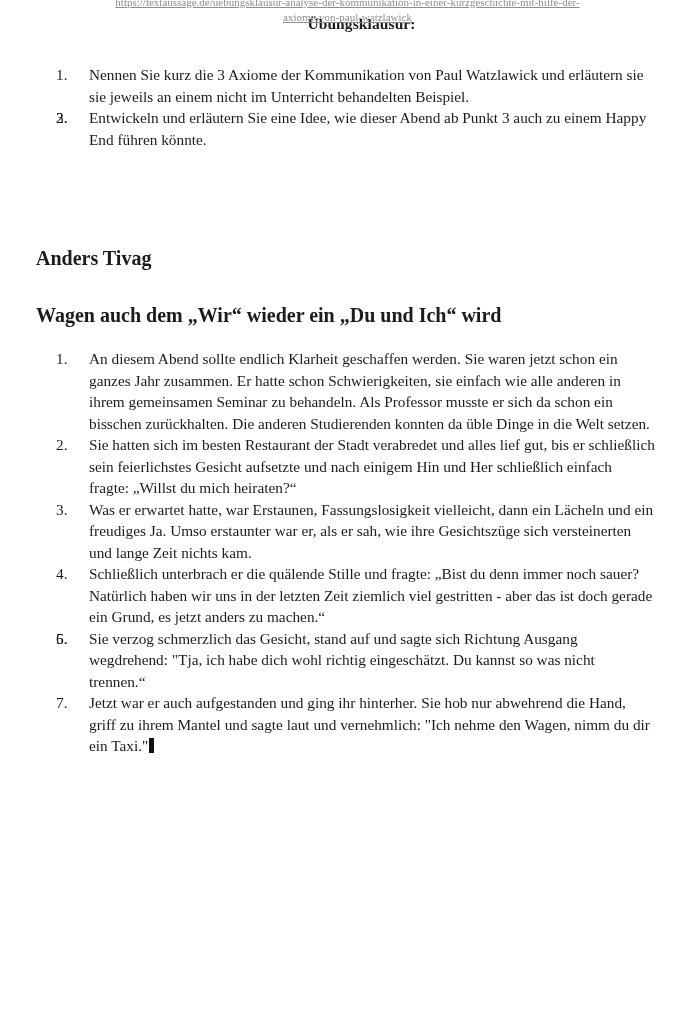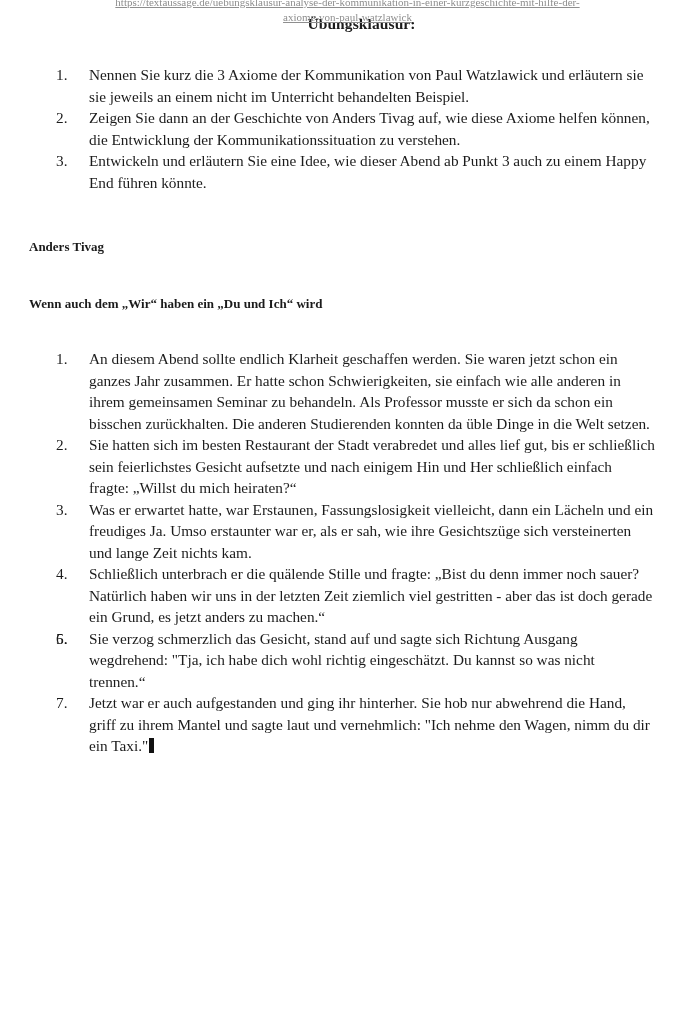--- a/index.html
+++ b/index.html
@@ -34,23 +34,23 @@
     font-weight: bold;
     font-size: 15.5px;
     line-height: 1.2;
     margin: 0;
     padding: 15px 0 0 28px;
     letter-spacing: .1px;
     text-align: center;
   }
   .h-sub {
     font-weight: bold;
-    font-size: 13px;
+    font-size: 20px;
     line-height: 1.2;
-    margin: 1px;
+    margin: 8px;
     padding: 0 0 0 28px;
   }
   .h-sub.pos-tivag { position: absolute; top: 238px; left: 0; }
   .h-sub.pos-wenn  { position: absolute; top: 295px; left: 0; }
 
   
   ol.doclist {
     margin: 0;
     padding: 0;
     list-style: none;
@@ -124,30 +124,29 @@
 
     <h1 class="h-main">Übungsklausur:</h1>
 
     <ol class="doclist list-tasks">
       <li>
         <span class="num">1.</span>
         <span>Nennen Sie kurz die 3 Axiome der Kommunikation von Paul Watzlawick und erläutern sie sie jeweils an einem nicht im Unterricht behandelten Beispiel.</span>
       </li>
       <li>
         <span class="num">2.</span>
-        <span>Zeigen Sie dann an der Geschichte von Anders Tivag auf, wie diese Axiome helfen können, die Entwicklung der Kommunikationssituation zu verstehen.</span>
       </li>
       <li>
         <span class="num">3.</span>
         <span>Entwickeln und erläutern Sie eine Idee, wie dieser Abend ab Punkt 3 auch zu einem Happy End führen könnte.</span>
       </li>
     </ol>
 
     <h2 class="h-sub pos-tivag">Anders Tivag</h2>
-    <h2 class="h-sub pos-wenn">Wenn auch dem „Wir“ haben ein „Du und Ich“ wird</h2>
+    <h2 class="h-sub pos-wenn">Wagen auch dem „Wir“ wieder ein „Du und Ich“ wird</h2>
 
     <ol class="doclist list-story">
       <li>
         <span class="num">1.</span>
         <span>An diesem Abend sollte endlich Klarheit geschaffen werden. Sie waren jetzt schon ein ganzes Jahr zusammen. Er hatte schon Schwierigkeiten, sie einfach wie alle anderen in ihrem gemeinsamen Seminar zu behandeln. Als Professor musste er sich da schon ein bisschen zurückhalten. Die anderen Studierenden konnten da üble Dinge in die Welt setzen.</span>
       </li>
       <li>
         <span class="num">2.</span>
         <span>Sie hatten sich im besten Restaurant der Stadt verabredet und alles lief gut, bis er schließlich sein feierlichstes Gesicht aufsetzte und nach einigem Hin und Her schließlich einfach fragte: „Willst du mich heiraten?“</span>
       </li>

